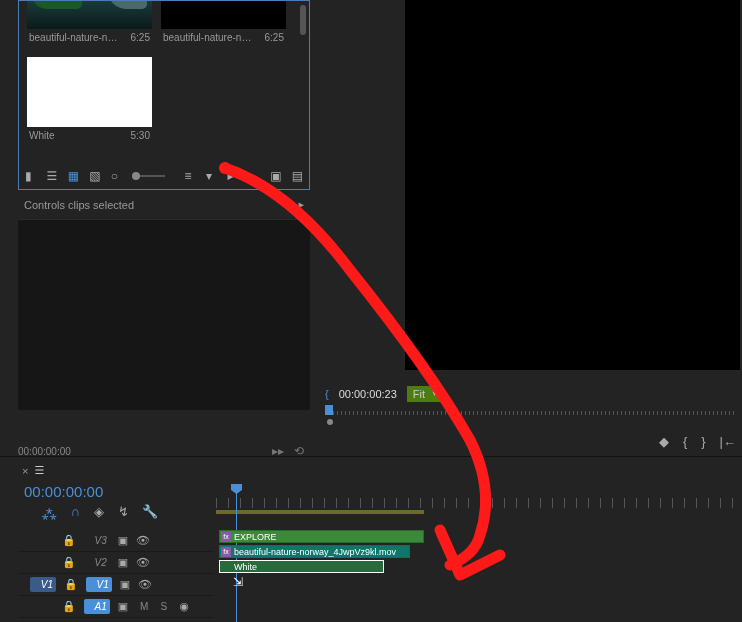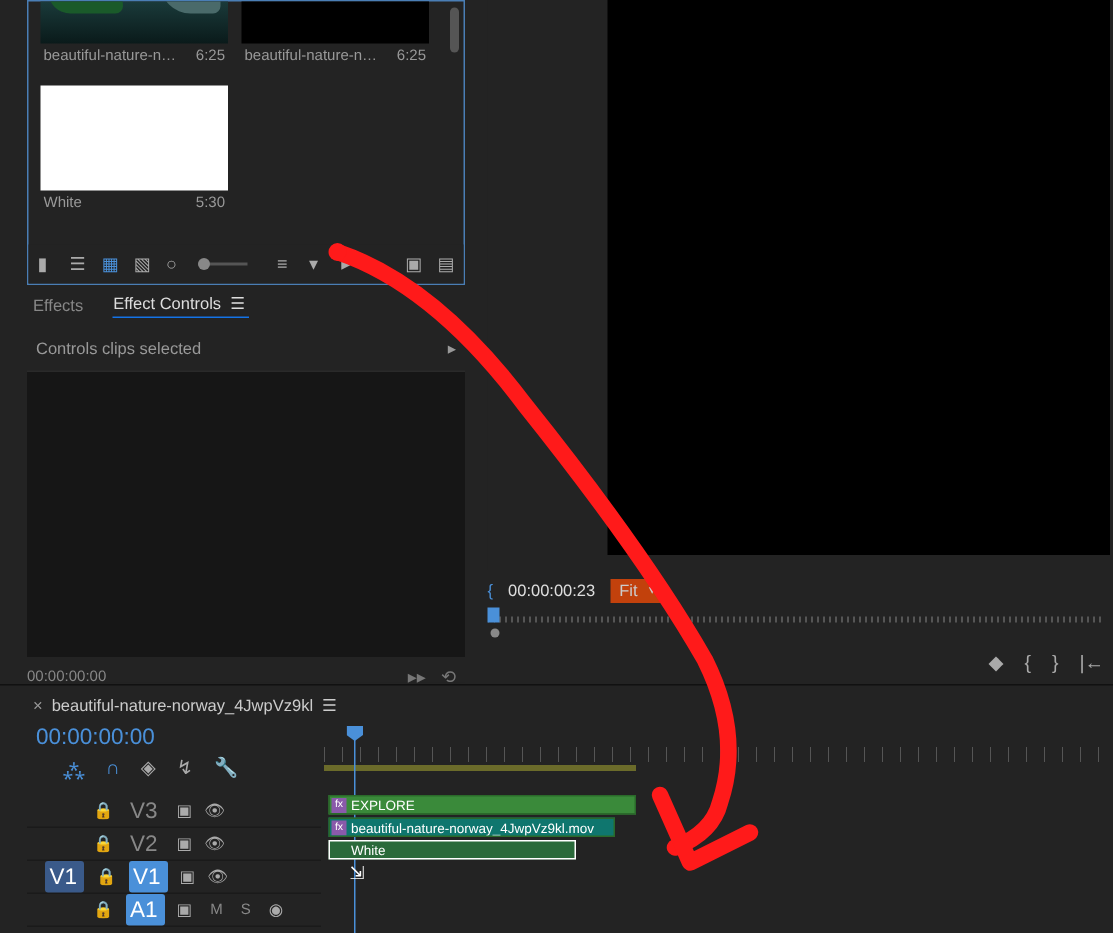--- a/index.html
+++ b/index.html
@@ -26,41 +26,41 @@
 .tab-hdr{display:flex;align-items:center;padding:6px 4px;gap:20px;font-size:11px;}
 .tab{color:#888;cursor:pointer;}
 .tab.active{color:#ddd;border-bottom:1px solid #1473e6;padding-bottom:2px;}
 .multi{padding:8px 6px;color:#999;border-bottom:1px solid #2a2a2a;display:flex;justify-content:space-between;align-items:center;}
 .dark-area{background:#161616;height:190px;margin:0;}
 .tcode{position:absolute;left:18px;top:446px;font-size:10px;color:#888;}
 .icons-br{position:absolute;right:438px;top:444px;display:flex;gap:10px;color:#777;font-size:12px;}
 .monitor{position:absolute;left:325px;top:0;width:415px;height:380px;background:#232323;}
 .mon-view{position:absolute;left:80px;top:0;right:0;height:370px;background:#000;}
 .mon-ctrl{position:absolute;left:325px;top:385px;width:180px;height:18px;display:flex;align-items:center;gap:10px;}
-.dropdown{background:#c2410c;color:#ccc;font-size:11px;padding:2px 16px 2px 6px;border:none;position:relative;}
+.dropdown{background:#4d7c0f;color:#ccc;font-size:11px;padding:2px 16px 2px 6px;border:none;position:relative;}
 .dropdown::after{content:"▾";position:absolute;right:4px;top:2px;font-size:9px;}
 .ruler-small{position:absolute;left:325px;top:405px;width:410px;height:20px;}
 .ruler-small .bar{height:4px;background:repeating-linear-gradient(90deg,#555 0,#555 1px,transparent 1px,transparent 4px);margin-top:6px;}
 .ruler-small .ph{position:absolute;left:0;top:0;width:8px;height:10px;background:#4a90d9;}
 .mon-btns{position:absolute;right:6px;top:434px;display:flex;gap:14px;color:#aaa;font-size:13px;}
 .seq-panel{position:absolute;left:18px;top:460px;right:0;height:162px;}
 .seq-tab{display:flex;align-items:center;padding:4px 0 4px 4px;font-size:11px;color:#ccc;gap:6px;}
 .seq-tab .x{color:#999;}
 .seq-time{color:#4a90d9;font-size:15px;font-weight:500;padding:2px 0 4px 6px;}
 .seq-tools{position:absolute;left:24px;top:44px;display:flex;gap:14px;color:#aaa;}
 .seq-tools span{font-size:13px;}
 .tl-ruler{position:absolute;left:198px;top:24px;right:0;height:34px;}
 .tl-ruler .play-region{position:absolute;left:0;top:26px;width:208px;height:4px;background:#6b6b2a;}
 .tl-ruler .ticks{position:absolute;left:0;right:0;top:14px;height:10px;background:repeating-linear-gradient(90deg,#555 0,#555 1px,transparent 1px,transparent 12px);}
 .tl-ruler .ph-head{position:absolute;left:20px;top:0;width:1px;height:160px;background:#4a90d9;}
 .tl-ruler .ph-head::before{content:"";position:absolute;left:-5px;top:0;width:11px;height:10px;background:#4a90d9;clip-path:polygon(0 0,100% 0,100% 60%,50% 100%,0 60%);}
 .track-headers{position:absolute;left:0;top:70px;width:196px;}
 .track-row{height:22px;display:flex;align-items:center;border-bottom:1px solid #1a1a1a;padding-left:44px;gap:8px;box-sizing:border-box;font-size:10px;}
 .lock-ic,.eye-ic,.sync-ic{font-size:11px;color:#aaa;}
-.trk-lbl{width:20px;text-align:left;padding:2px 3px;border-radius:2px;font-size:15px;}
+.trk-lbl{width:20px;text-align:right;padding:2px 3px;border-radius:2px;font-size:10px;font-style:italic;}
 .trk-lbl.src{background:#3a5a8a;color:#fff;}
 .trk-lbl.sel{background:#4a90d9;color:#fff;}
 .trk-lbl.dim{color:#888;}
 .m-s{color:#888;font-size:10px;margin-left:4px;}
 .tracks-area{position:absolute;left:198px;top:70px;right:0;}
 .clip{position:absolute;height:13px;font-size:9px;color:#fff;padding-left:14px;line-height:13px;overflow:hidden;white-space:nowrap;box-sizing:border-box;border:1px solid #2a6a2a;}
 .clip.explore{left:3px;top:0;width:205px;background:#3a8a3a;}
 .clip.nature{left:3px;top:15px;width:191px;background:#0f766e;}
 .clip.white{left:3px;top:30px;width:165px;background:#2a6a3a;border:1px solid #fff;}
 .clip .fx{position:absolute;left:1px;top:1px;width:10px;height:10px;background:#8a5aaa;font-size:7px;text-align:center;line-height:10px;}
@@ -109,24 +109,20 @@
     <span class="tb-ic">≡</span>
     <span class="tb-ic">▾</span>
     <span class="tb-ic">▸</span>
     <span class="tb-ic">⌕</span>
     <span class="tb-ic">▣</span>
     <span class="tb-ic">▤</span>
   </div>
 </div>
 
 <div class="panel effects-panel">
-  <div class="tab-hdr">
-    <span class="tab">Effects</span>
-    <span class="tab active"><span>Effect Controls</span>&nbsp;&nbsp;<span class="hamburger"></span></span>
-  </div>
   <div class="multi">
     <span>Controls clips selected</span>
     <span>▸</span>
   </div>
   <div class="dark-area"></div>
 </div>
 <div class="tcode">00:00:00:00</div>
 <div class="icons-br">
   <span>▸▸</span>
   <span>⟲</span>
@@ -150,21 +146,20 @@
   <span>{</span>
   <span>}</span>
   <span>|←</span>
 </div>
 
 <div class="sep"></div>
 
 <div class="seq-panel">
   <div class="seq-tab">
     <span class="x">×</span>
-    <span>beautiful-nature-norway_4JwpVz9kl</span>
     <span class="hamburger"></span>
   </div>
   <div class="seq-time">00:00:00:00</div>
   <div class="seq-tools">
     <span style="color:#4a90d9">⁂</span>
     <span style="color:#4a90d9">∩</span>
     <span>◈</span>
     <span>↯</span>
     <span>🔧</span>
   </div>

